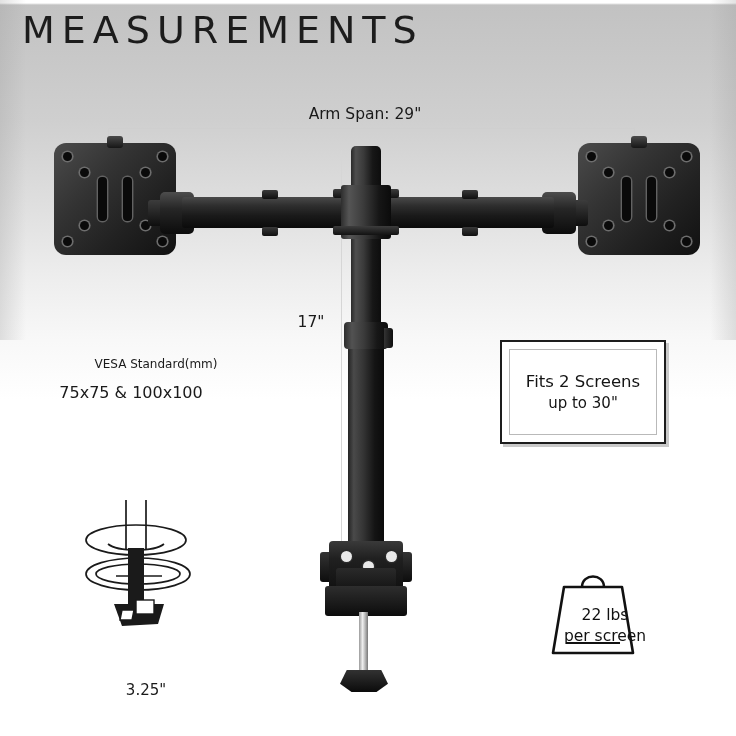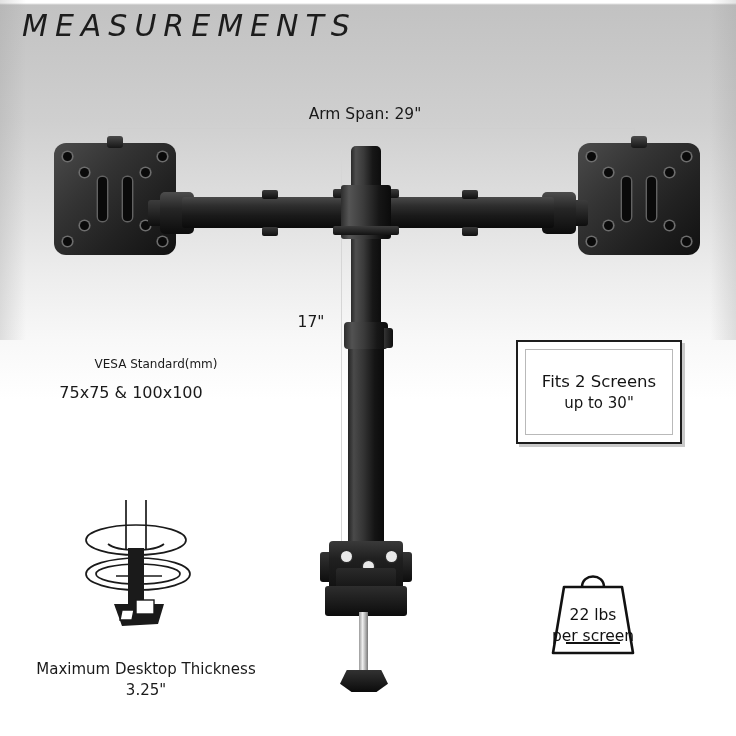--- a/index.html
+++ b/index.html
@@ -32,26 +32,25 @@
     pointer-events:none;
   }
   #stage:after{
     content:"";position:absolute;right:0;top:0;width:26px;height:340px;
     background:linear-gradient(to left, rgba(160,160,160,.30), rgba(160,160,160,0));
     pointer-events:none;
   }
 
   .title{
     position:absolute;left:22px;top:8px;
-    font-size:30px;
+    font-size:38px;
     letter-spacing:7px;
     color:#1c1c1c;
     font-weight:400;
     white-space:nowrap;
-    font-style:italic;
   }
 
   .label{
     position:absolute;
     color:#1a1a1a;
     white-space:nowrap;
   }
   .ctr{transform:translateX(-50%);text-align:center;}
 
   .armspan-label{font-size:15.5px;left:365px;top:105px;}
@@ -76,37 +75,36 @@
     border-left:1.6px solid #d6d6d6;
   }
 
   
   .screenbox{
     position:absolute;left:500px;top:340px;width:166px;height:104px;
     background:#fff;
     border:2.2px solid #1d1d1d;
     box-shadow:3px 3px 0 #c9c9c9;
     box-sizing:border-box;
-    margin-left:16px;
   }
   .screenbox .inner{
     position:absolute;left:7px;top:7px;right:7px;bottom:7px;
     border:1.2px solid #b9b9b9;
     display:flex;flex-direction:column;
     align-items:center;justify-content:center;
   }
   .screenbox .l1{font-size:16.5px;color:#141414;}
   .screenbox .l2{font-size:15px;color:#141414;margin-top:3px;}
 
   
   .weight{
     position:absolute;left:538px;top:565px;width:110px;height:95px;
   }
   .weight .wtxt{
-    position:absolute;left:0;width:100%;text-align:center;
+    position:absolute;left:12px;width:100%;text-align:center;
     color:#111;
   }
   .weight .w1{top:41px;font-size:15.5px;}
   .weight .w2{top:62px;font-size:15.5px;}
 
   
   .hw{position:absolute;}
 
   
   .pole-top{
@@ -349,16 +347,15 @@
       <ellipse cx="60" cy="82" rx="52" ry="16"></ellipse>
       <ellipse cx="60" cy="82" rx="42" ry="10"></ellipse>
       <path d="M38 84 L84 84"></path>
     </g>
     <rect x="50" y="56" width="16" height="56" fill="#1a1a1a"></rect>
     <path d="M36 112 L86 112 L80 132 L44 134 Z" fill="#1a1a1a"></path>
     <path d="M44 118 L56 118 L54 128 L42 128 Z" fill="#ffffff" stroke="#1a1a1a" stroke-width="1.4"></path>
     <rect x="58" y="108" width="18" height="14" fill="#ffffff" stroke="#1a1a1a" stroke-width="1.4"></rect>
   </svg>
 
-  <div class="label grommet-sub1 ctr">Maximum Desktop Thickness</div>
   <div class="label grommet-sub2 ctr">3.25"</div>
 
 </div>
 
 </body></html>

